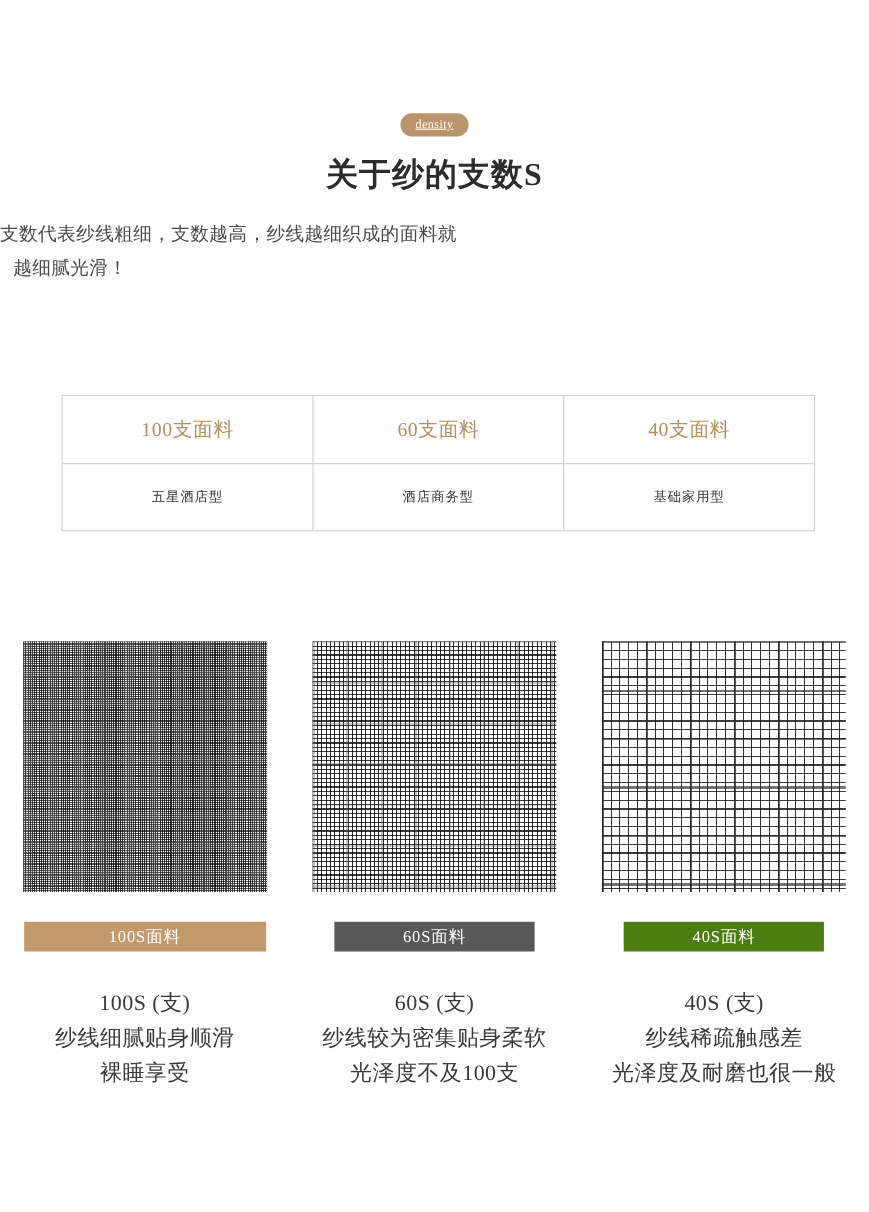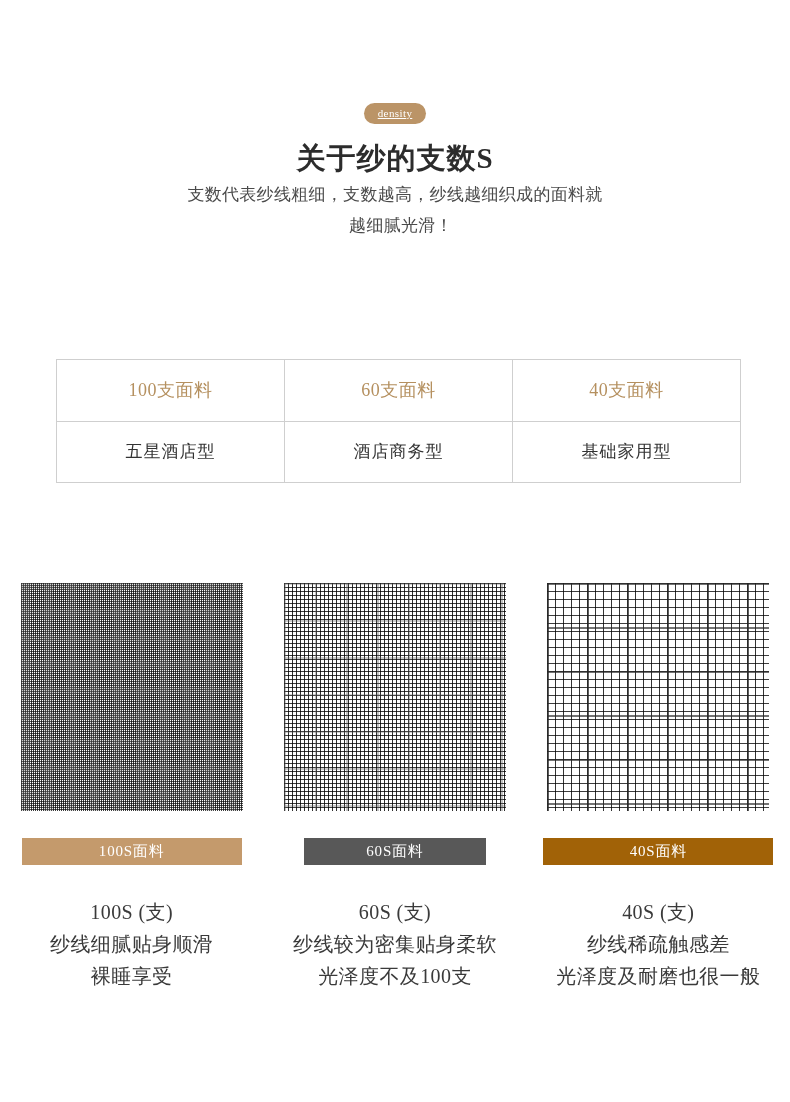--- a/index.html
+++ b/index.html
@@ -26,21 +26,21 @@
   }
   .title {
     text-align:center;
     margin-top:15px;
     font-size:29px;
     color:#2c2c2c;
     letter-spacing:1px;
     font-weight:700;
   }
   .subtitle {
-    text-align:center;
+    margin-top:18px;
     font-size:17px;
     line-height:31px;
     color:#4a4a4a;
     letter-spacing:.3px;
   }
   .subtitle .line2 { display:block;padding-left:12px; }
 
   
   .table {
     position:absolute;
@@ -54,21 +54,21 @@
   .trow.top { border-bottom:1px solid #cfcfcf; }
   .tcell {
     flex:1;
     display:flex;
     align-items:center;
     justify-content:center;
     text-align:center;
   }
   .trow .tcell + .tcell { border-left:1px solid #cfcfcf; }
   .thead-text { font-size:18px; color:#b5905f; letter-spacing:.5px; }
-  .tbody-text { font-size:17px; color:#333333; letter-spacing:1px; }
+  .tbody-text { font-size:12px; color:#333333; letter-spacing:1px; }
 
   
   .swatches {
     position:absolute;
     left:0; top:583px;
     width:790px;
     display:flex;
   }
   .col { width:263.33px; display:flex; flex-direction:column; align-items:center; }
   .swatch {
@@ -157,21 +157,21 @@
     height:27px;
     display:flex;
     align-items:center;
     justify-content:center;
     color:#ffffff;
     font-size:15px;
     letter-spacing:.8px;
   }
   .bar.w-100 { width:220px; background:#c49a6c; }
   .bar.w-60  { width:182px; background:#585858; }
-  .bar.w-40  { width:230px; background:#a16207;text-align:right; }
+  .bar.w-40  { width:182px; background:#4d7c0f;text-align:right; }
 
   
   .captions {
     position:absolute;
     left:0; top:896px;
     width:790px;
     display:flex;
   }
   .capcol {
     width:263.33px;

